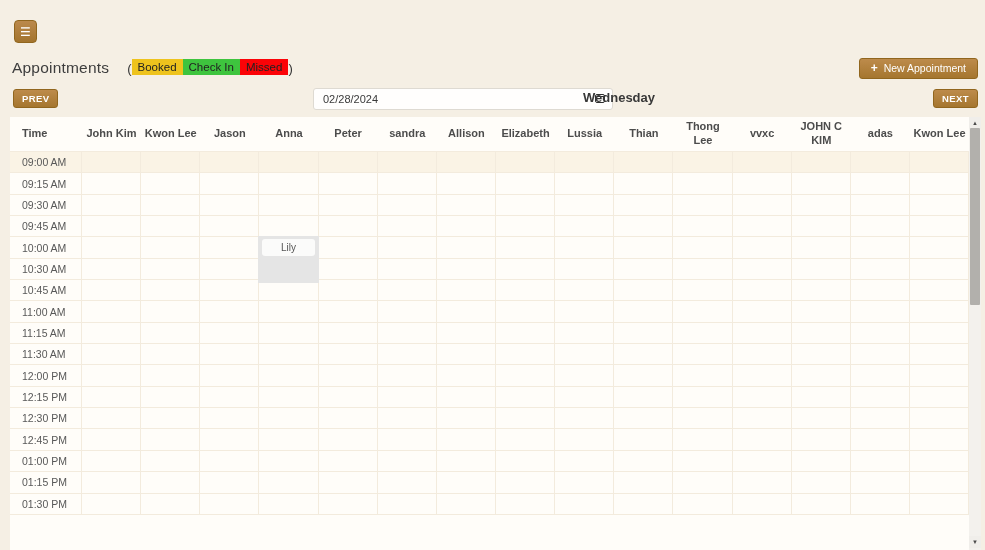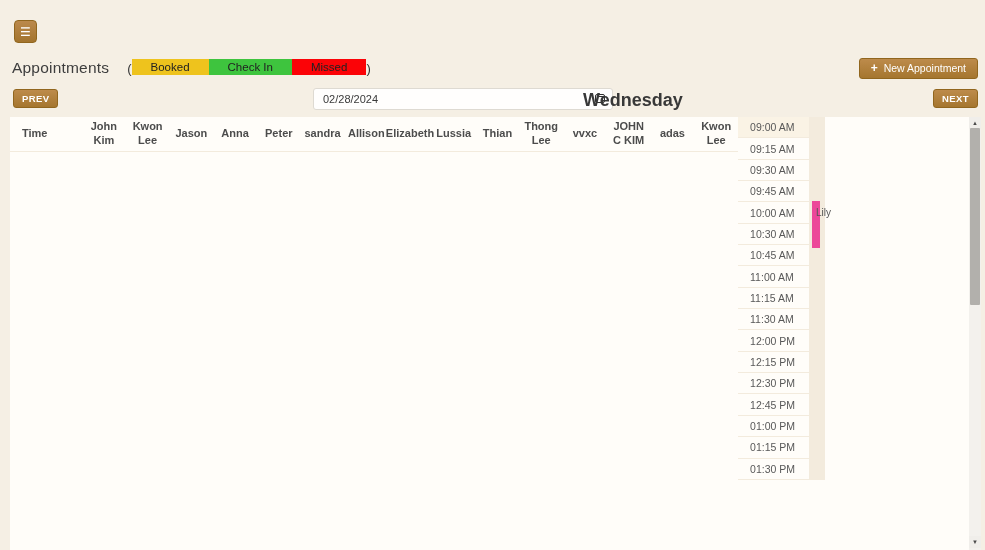--- a/index.html
+++ b/index.html
@@ -19,21 +19,21 @@
     display:flex; align-items:center; justify-content:center; cursor:pointer;
   }
   
   .title-row {
     position:absolute; left:12px; right:7px; top:56px; height:24px;
     display:flex; align-items:center;
   }
   .page-title { font-size:15.5px; color:#3d3d3d; letter-spacing:0.2px; }
   .legend { display:flex; align-items:center; margin-left:18px; font-size:11.5px; color:#222; }
   .legend .paren { font-size:13px; color:#333; }
-  .legend .chip { padding:2px 19px; line-height:1.2; white-space:nowrap; }
+  .legend .chip { padding:2px 6px; line-height:1.2; white-space:nowrap; }
   .new-appt-btn {
     margin-left:auto; height:21px; padding:0 11px;
     background:linear-gradient(#bd8b4b, #a5762f);
     border:1px solid #91661e; border-radius:3px;
     color:#fff; font-size:10.5px;
     display:flex; align-items:center; gap:6px; cursor:pointer; white-space:nowrap;
   }
   .new-appt-btn .plus { font-size:12px; font-weight:bold; }
   
   .nav-row { position:absolute; left:13px; right:7px; top:88px; height:22px; }
@@ -53,27 +53,27 @@
     font-family:"Liberation Sans", sans-serif;
     font-size:11px; color:#3a3a3a; padding:0 26px 0 9px;
   }
   .calendar-icon {
     position:absolute; right:8px; top:6px; width:10px; height:9px;
     border:1.4px solid #2f2f2f; border-radius:2px; cursor:pointer;
   }
   .calendar-icon::before {
     content:''; position:absolute; left:0.5px; right:0.5px; top:0.5px; height:1.8px; background:#2f2f2f;
   }
-  .day-label { position:absolute; left:570px; top:2px; font-size:18px; font-weight:bold; color:#383838; }
+  .day-label { position:absolute; left:570px; top:2px; font-size:13px; font-weight:bold; color:#383838; }
   
   .table-wrap {
     position:absolute; left:10px; top:117px; width:971px; height:433px;
     background:#fffdf9; overflow:hidden; display:flex;
   }
-  .grid { flex:1 1 auto; display:flex; flex-direction:row; min-width:0; }
+  .grid { flex:1 1 auto; display:flex; flex-direction:column; min-width:0; }
   .header-row { display:flex; height:35px; flex:none; border-bottom:1px solid #f3ebdd; }
   .hcell {
     flex:1 1 0; display:flex; align-items:center; justify-content:center; text-align:center;
     font-size:11px; font-weight:bold; color:#4c4c4c; line-height:1.25; padding:0 2px; min-width:0;
   }
   .hcell.time { flex:0 0 72px; justify-content:flex-start; padding-left:12px; }
   .row { display:flex; height:21.35px; flex:none; }
   .cell {
     flex:1 1 0; position:relative; min-width:0;
     border-right:1px solid #f3ebdd; border-bottom:1px solid #f3ebdd;
@@ -228,21 +228,21 @@
           <div class="cell"></div>
           <div class="cell"></div>
           <div class="cell"></div>
         </div>
         <div class="row">
           <div class="cell time">10:00 AM</div>
           <div class="cell"></div>
           <div class="cell"></div>
           <div class="cell"></div>
           <div class="cell">
-            <div class="appt" style="background: #ec4899; height: 46.7px;">
+            <div class="appt" style="background: #e5e5e5; height: 46.7px;">
               <div class="appt-label">Lily</div>
             </div>
           </div>
           <div class="cell"></div>
           <div class="cell"></div>
           <div class="cell"></div>
           <div class="cell"></div>
           <div class="cell"></div>
           <div class="cell"></div>
           <div class="cell"></div>

